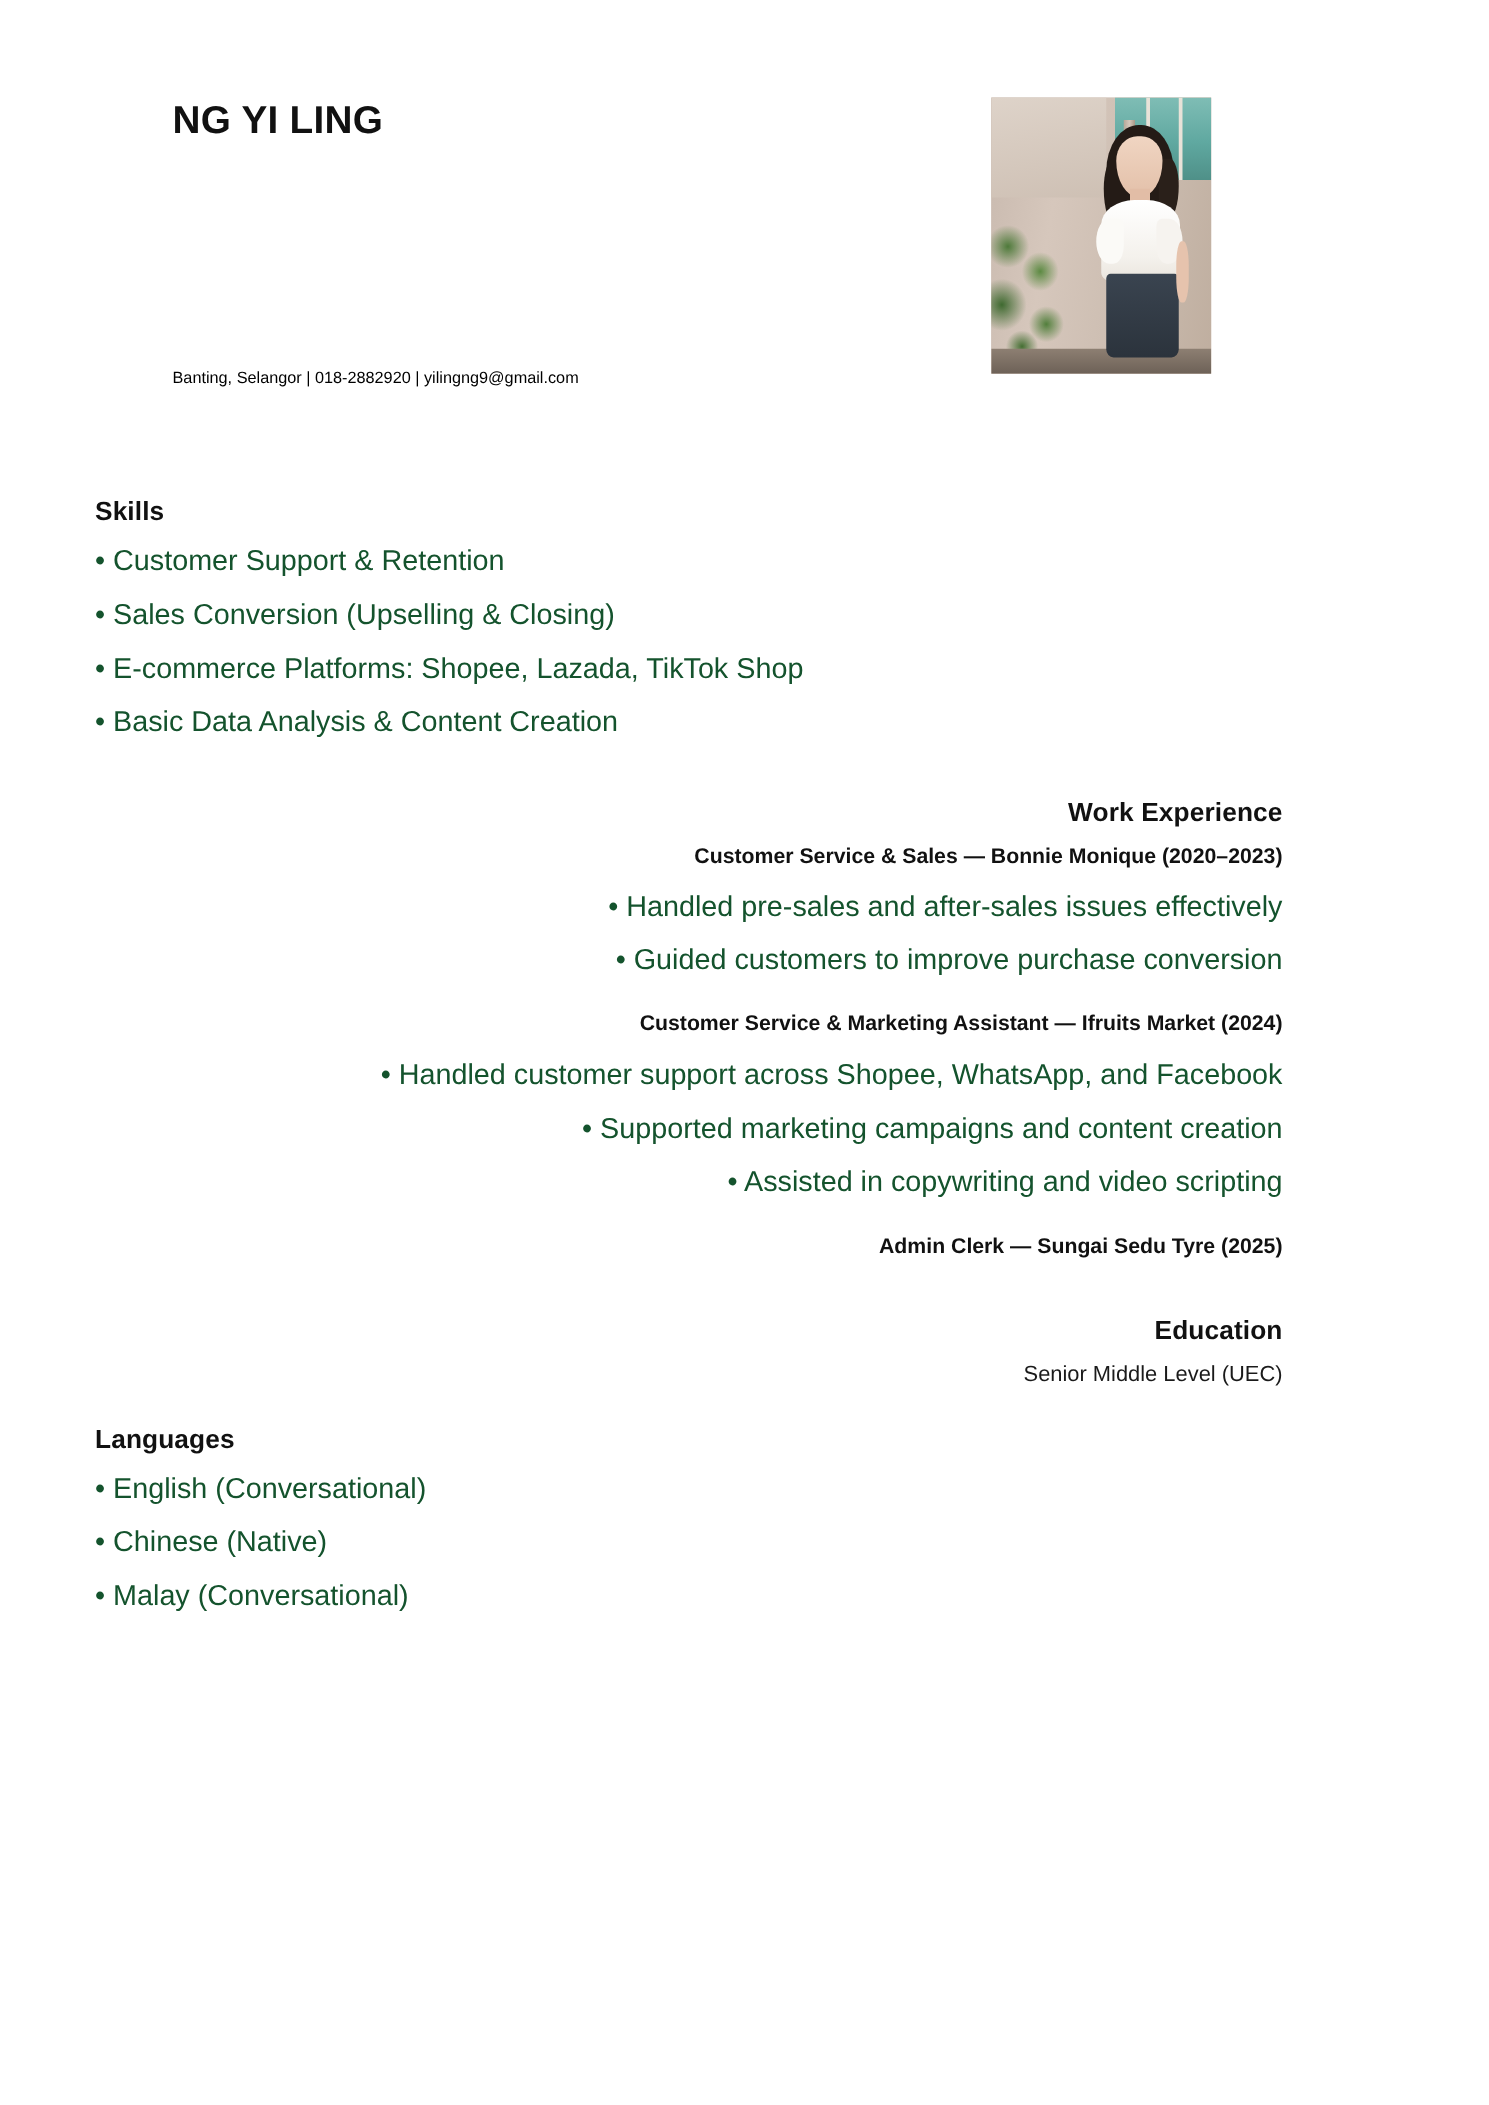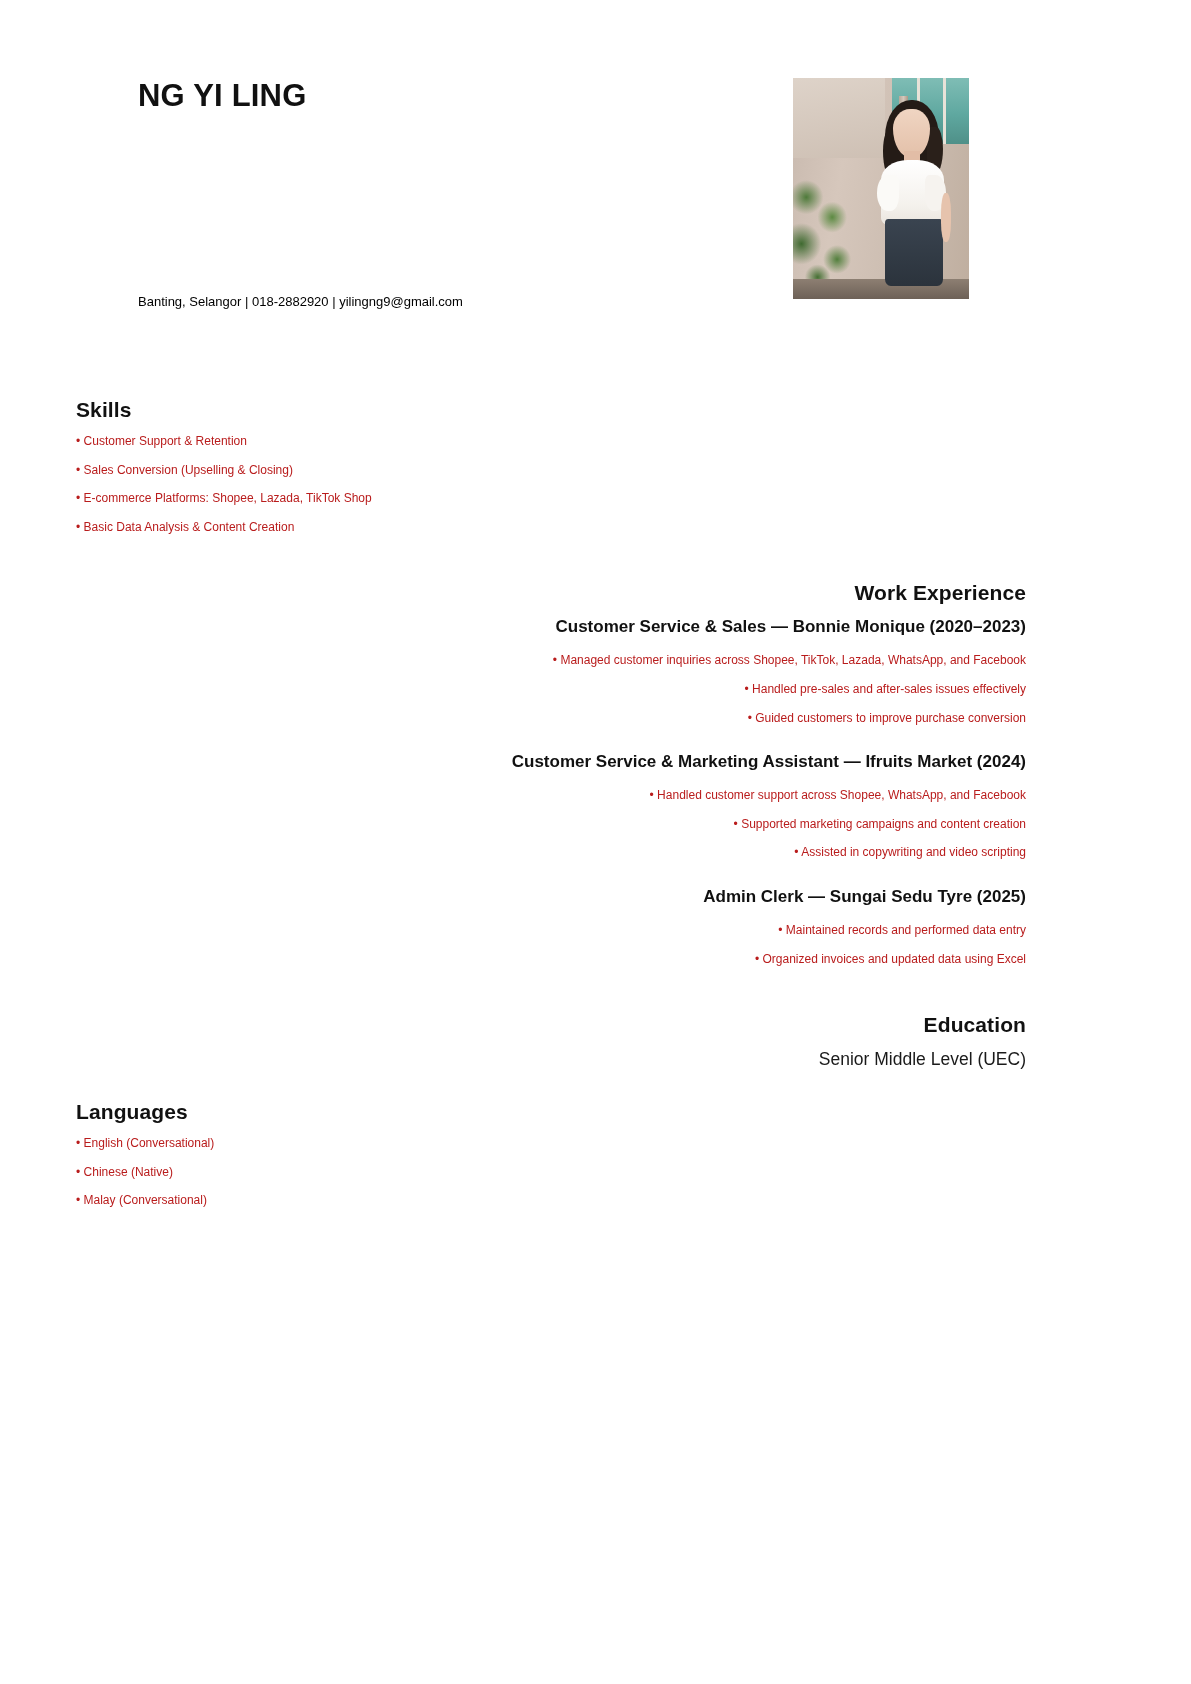--- a/index.html
+++ b/index.html
@@ -238,24 +238,24 @@
     line-height: 1.62;
     margin: 0;
     color: #1a1a1a;
   }
   ul.bullets {
     list-style: none;
     margin: 0;
     padding: 0;
   }
   ul.bullets li {
-    font-size: 12px;
+    font-size: 23px;
     line-height: 1.3;
     margin: 0 0 13px 0;
-    color: #b91c1c;
+    color: #14532d;
   }
   ul.bullets li:last-child { margin-bottom: 0; }
   .job-title {
     font-size: 17px;
     font-weight: bold;
     color: #111111;
     margin: 0 0 16px 0;
   }
   .job { margin-bottom: 26px; }
   .job:last-child { margin-bottom: 0; margin-left: 48px; }
@@ -309,41 +309,36 @@
         <li>• Basic Data Analysis &amp; Content Creation</li>
       </ul>
     </section>
 
     <section class="section-gap-lg">
       <h2 class="section">Work Experience</h2>
 
       <div class="job">
         <div class="job-title">Customer Service &amp; Sales — Bonnie Monique (2020–2023)</div>
         <ul class="bullets">
-          <li>• Managed customer inquiries across Shopee, TikTok, Lazada, WhatsApp, and Facebook</li>
           <li>• Handled pre-sales and after-sales issues effectively</li>
           <li>• Guided customers to improve purchase conversion</li>
         </ul>
       </div>
 
       <div class="job">
         <div class="job-title">Customer Service &amp; Marketing Assistant — Ifruits Market (2024)</div>
         <ul class="bullets">
           <li>• Handled customer support across Shopee, WhatsApp, and Facebook</li>
           <li>• Supported marketing campaigns and content creation</li>
           <li>• Assisted in copywriting and video scripting</li>
         </ul>
       </div>
 
       <div class="job">
         <div class="job-title">Admin Clerk — Sungai Sedu Tyre (2025)</div>
-        <ul class="bullets">
-          <li>• Maintained records and performed data entry</li>
-          <li>• Organized invoices and updated data using Excel</li>
-        </ul>
       </div>
     </section>
 
     <section class="section-gap-lg">
       <h2 class="section">Education</h2>
       <p class="edu-line">Senior Middle Level (UEC)</p>
     </section>
 
     <section class="section-gap">
       <h2 class="section">Languages</h2>

